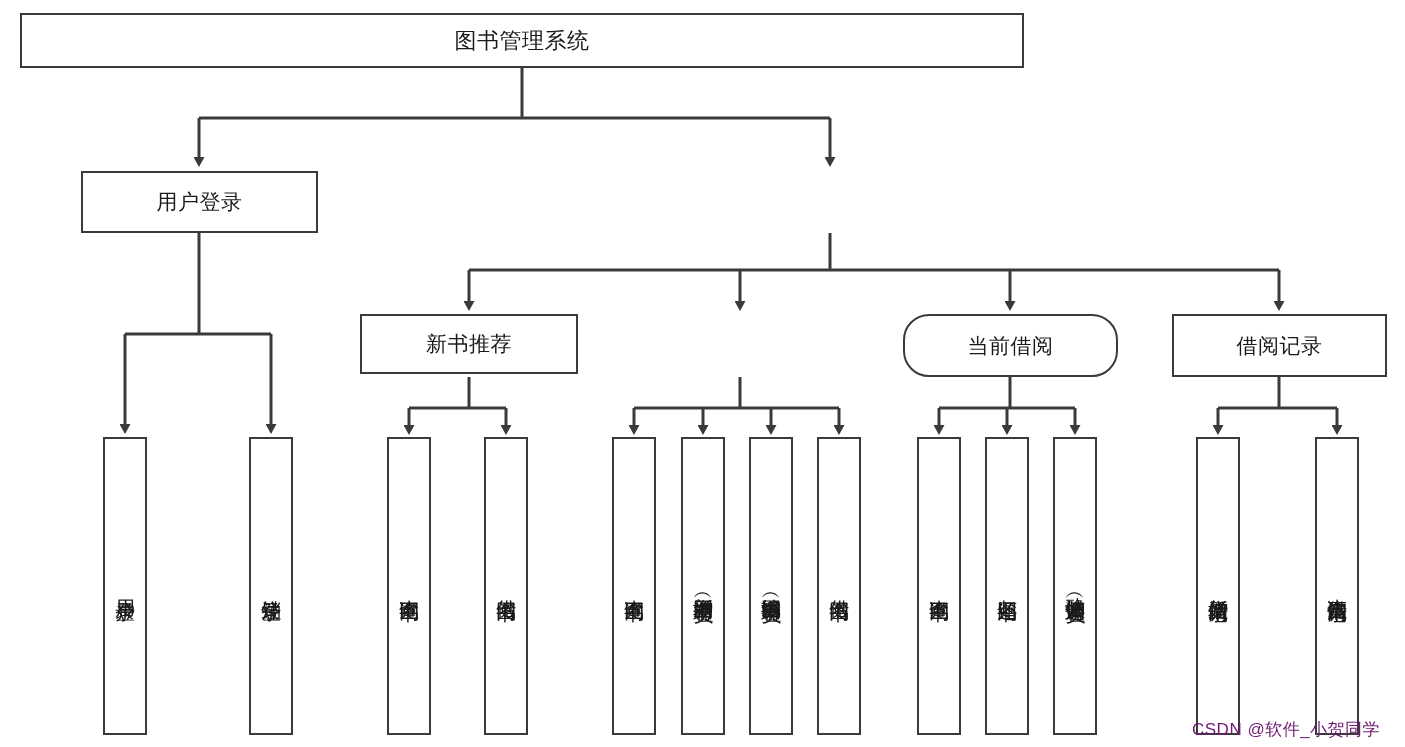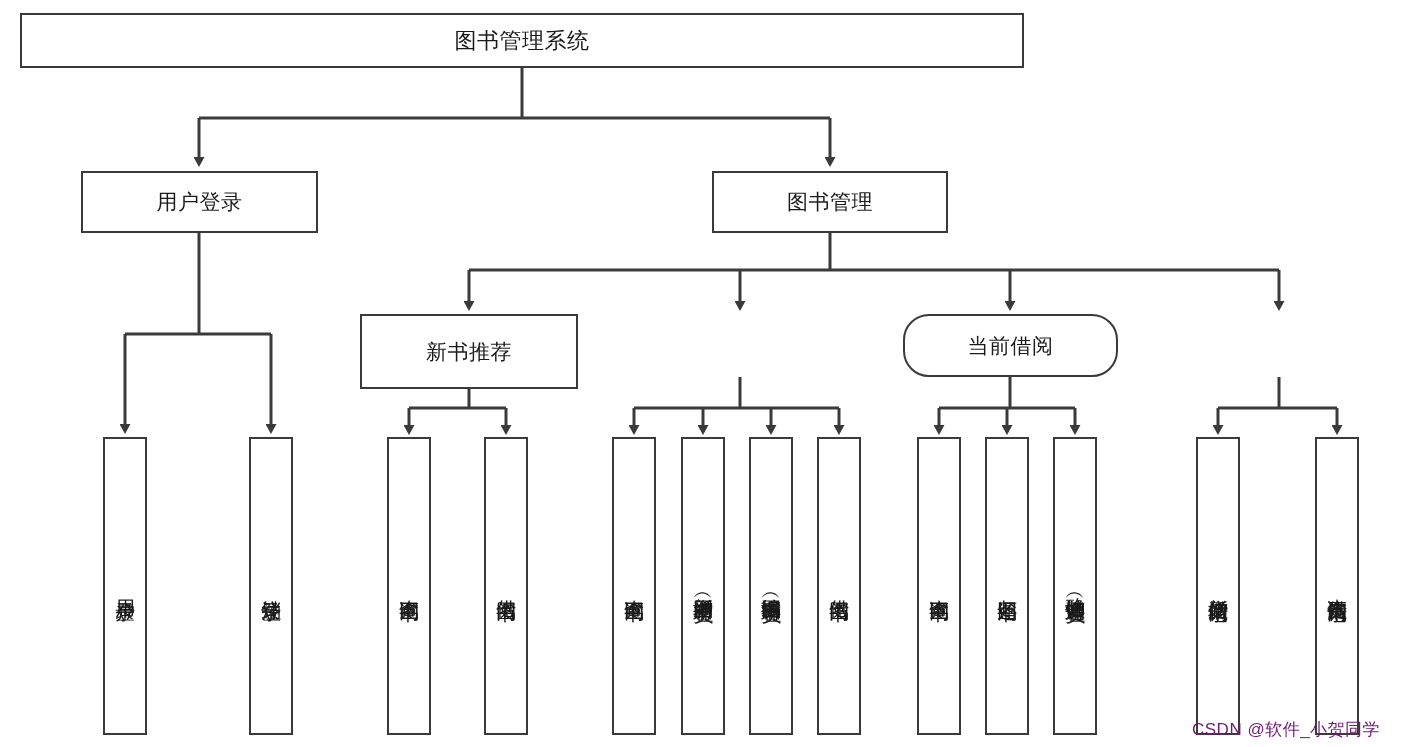--- a/index.html
+++ b/index.html
@@ -121,29 +121,29 @@
     </g>
   </svg>
 
   <div class="node node-h node-root" style="left: 20px; top: 13px; width: 1004px; height: 55px;">
     <span>图书管理系统</span>
   </div>
 
   <div class="node node-h" style="left: 81px; top: 171px; width: 237px; height: 62px;">
     <span>用户登录</span>
   </div>
-  <div class="node node-h" style="left: 712px; top: 171px; width: 236px; height: 62px;">
-    <span>图书管理</span>
-  </div>
 
-  <div class="node node-h" style="left: 360px; top: 314px; width: 218px; height: 75px;">
+  <div class="node node-h" style="left: 360px; top: 314px; width: 218px; height: 60px;">
     <span>新书推荐</span>
   </div>
   <div class="node node-h" style="left: 903px; top: 314px; width: 215px; height: 63px; border-radius: 26px;">
     <span>当前借阅</span>
+  </div>
+  <div class="node node-h" style="left: 1172px; top: 314px; width: 215px; height: 63px;">
+    <span>借阅记录</span>
   </div>
 
   <div class="node node-leaf" style="left: 103px; top: 437px; width: 44px; height: 298px;">
     <span class="vtext">用户登录</span>
   </div>
   <div class="node node-leaf" style="left: 249px; top: 437px; width: 44px; height: 298px;">
     <span class="vtext">注销登录</span>
   </div>
   <div class="node node-leaf" style="left: 387px; top: 437px; width: 44px; height: 298px;">
     <span class="vtext">查询图书</span>

